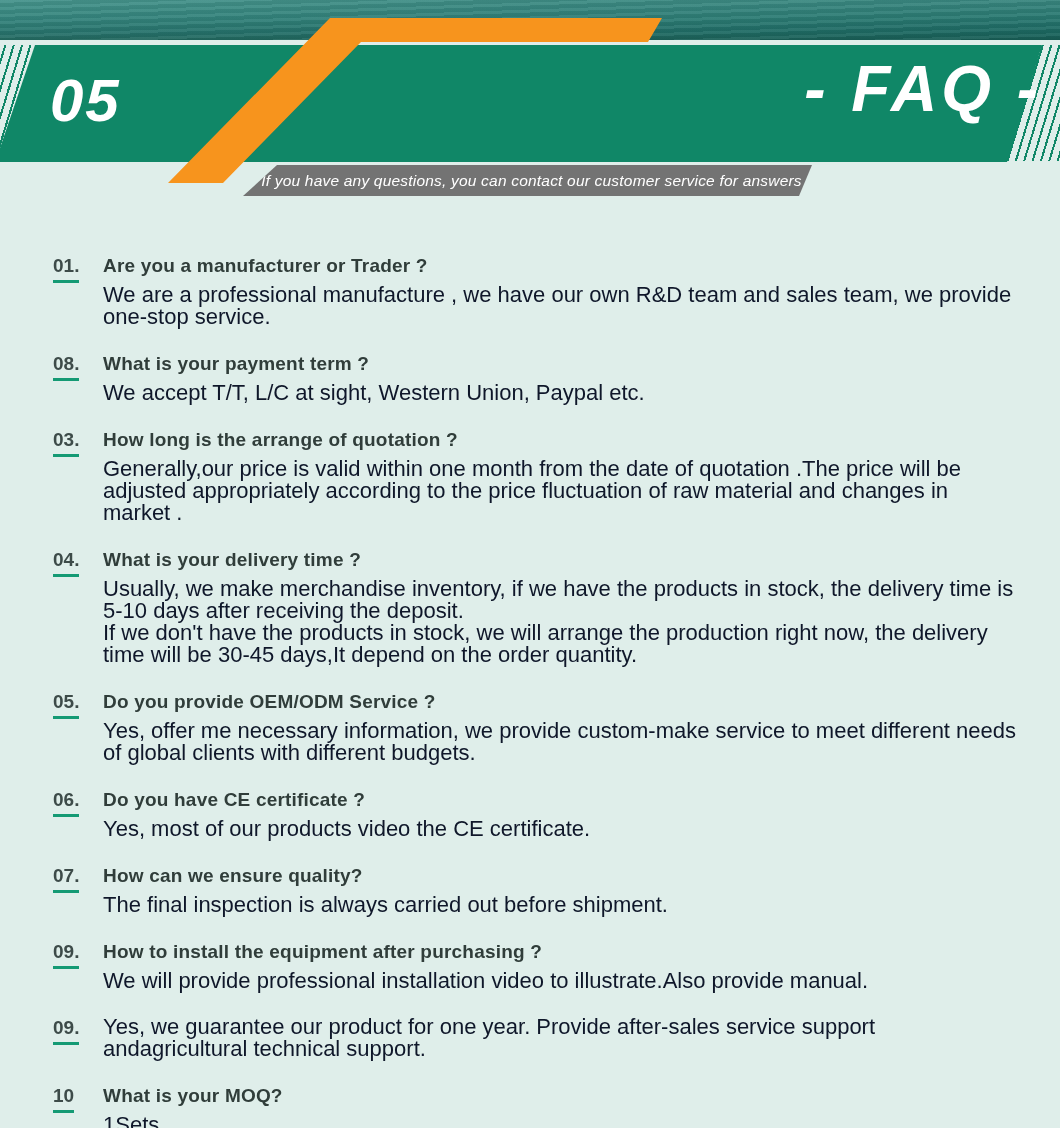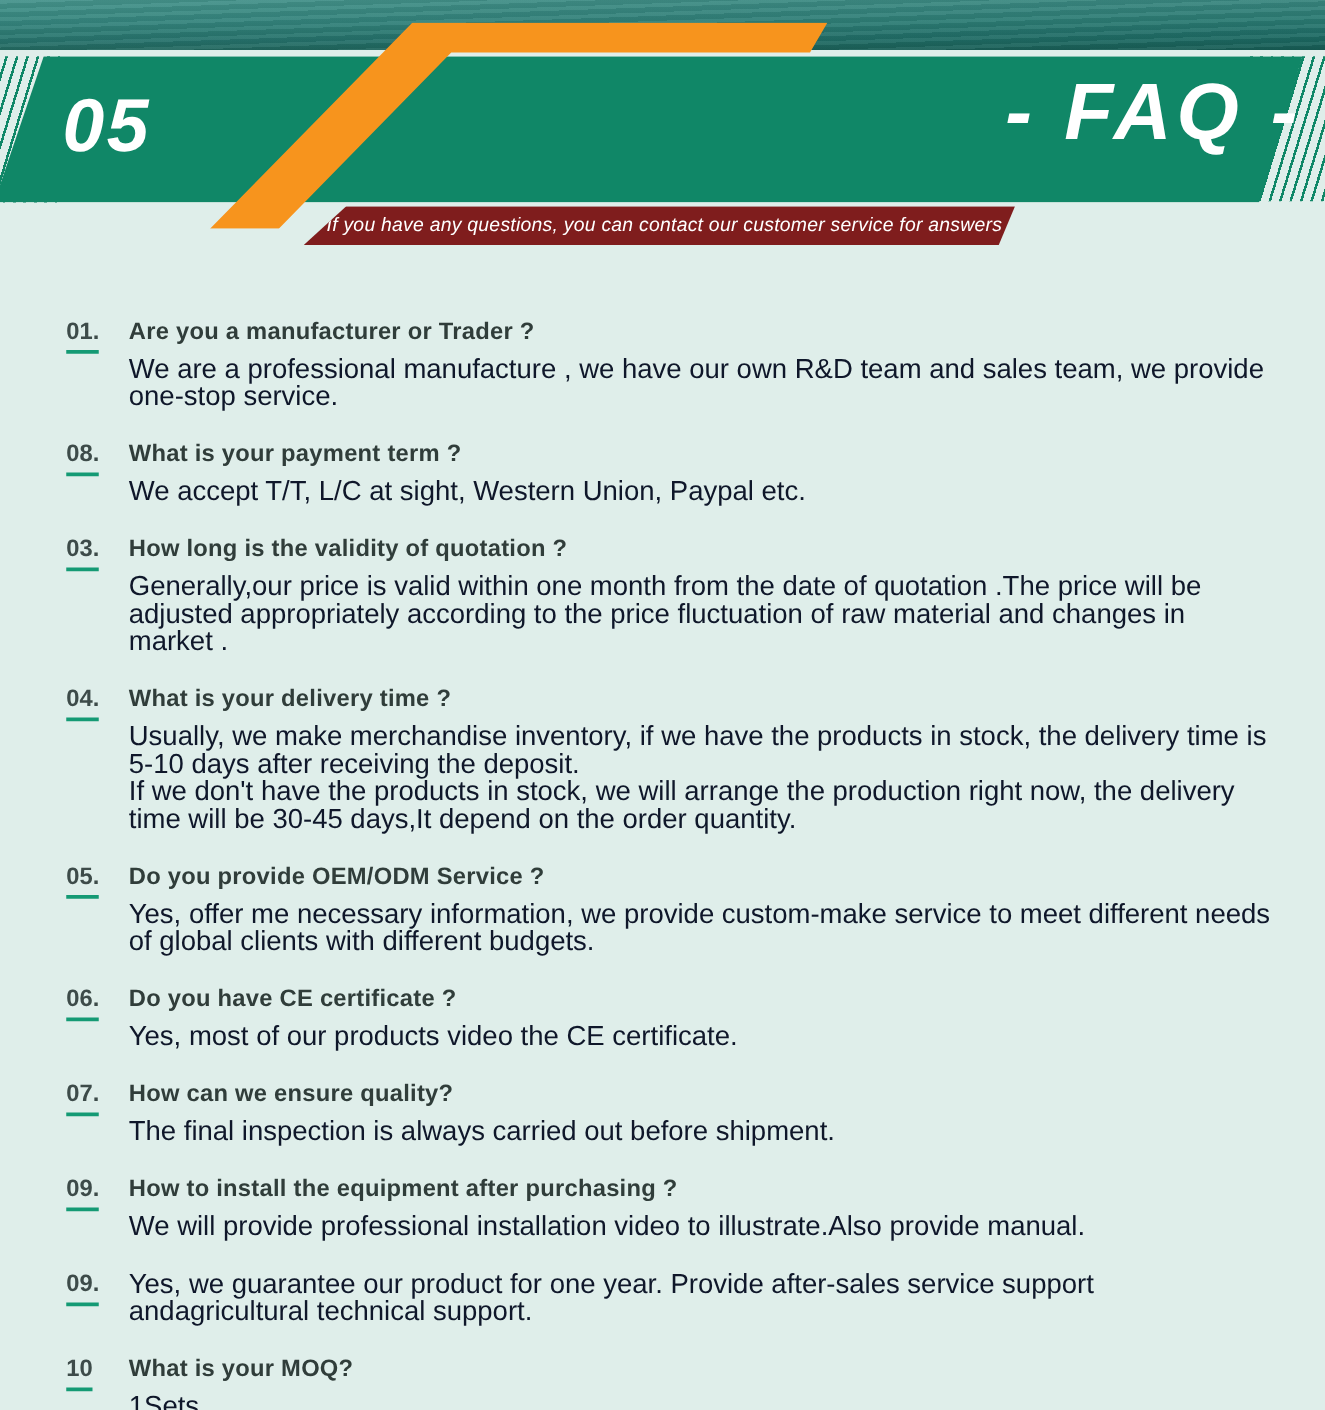--- a/index.html
+++ b/index.html
@@ -56,21 +56,21 @@
 
   .orange-shape {
     position:absolute; left:160px; top:18px; width:510px; height:165px;
     background:#f7941d;
     clip-path:polygon(170px 0, 502px 0, 488px 24px, 201px 24px, 63px 165px, 8px 165px);
     z-index:3;
   }
 
   .subtitle-strip {
     position:absolute; left:243px; top:165px; width:569px; height:31px;
-    background:#7f1d1d;
+    background:#737373;
     clip-path:polygon(34px 0, 100% 0, calc(100% - 13px) 100%, 0 100%);
     z-index:4;
     display:flex; align-items:center; justify-content:center;text-align:right;
   }
   .subtitle-strip span {
     color:#ffffff; font-size:15.5px; font-style:italic; letter-spacing:.2px;
     padding-left:8px;
   }
 
   
@@ -127,21 +127,21 @@
     <div class="faq-num"><span>08.</span></div>
     <div class="faq-body">
       <div class="faq-question">What is your payment term ?</div>
       <div class="faq-answer">We accept T/T, L/C at sight, Western Union, Paypal etc.</div>
     </div>
   </div>
 
   <div class="faq-item">
     <div class="faq-num"><span>03.</span></div>
     <div class="faq-body">
-      <div class="faq-question">How long is the validity of quotation ?</div>
+      <div class="faq-question">How long is the arrange of quotation ?</div>
       <div class="faq-answer">Generally,our price is valid within one month from the date of quotation .The price will be adjusted appropriately according to the price fluctuation of raw material and changes in market .</div>
     </div>
   </div>
 
   <div class="faq-item">
     <div class="faq-num"><span>04.</span></div>
     <div class="faq-body">
       <div class="faq-question">What is your delivery time ?</div>
       <div class="faq-answer">Usually, we make merchandise inventory, if we have the products in stock, the delivery time is 5-10 days after receiving the deposit.
 If we don't have the products in stock, we will arrange the production right now, the delivery time will be 30-45 days,It depend on the order quantity.</div>

